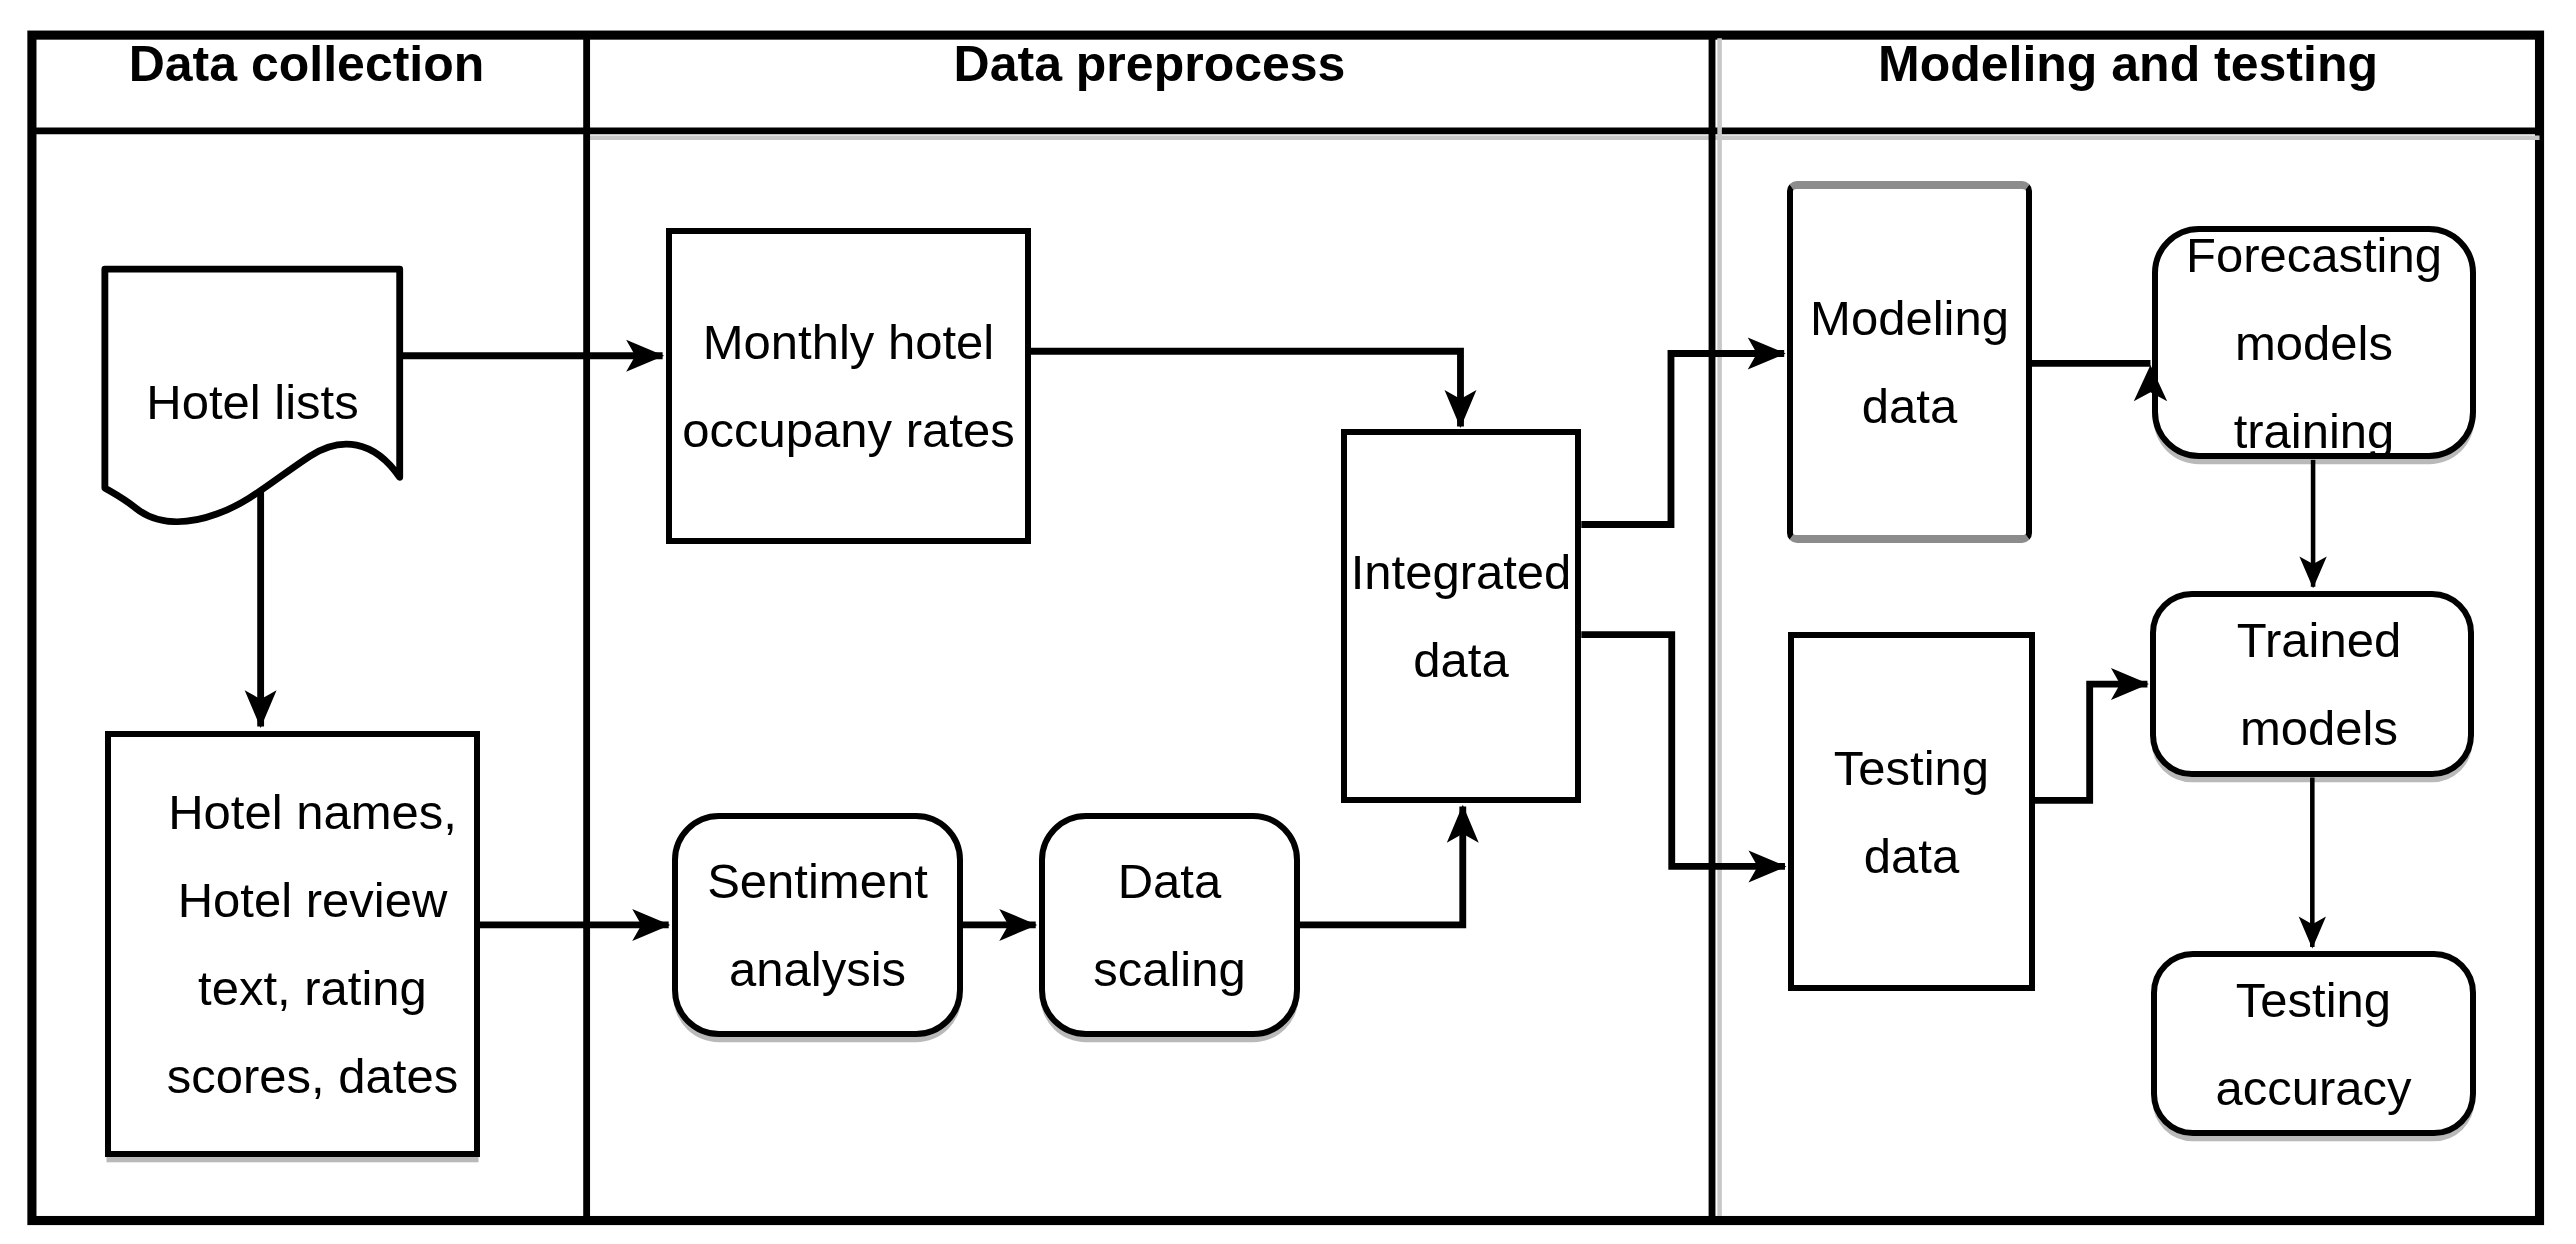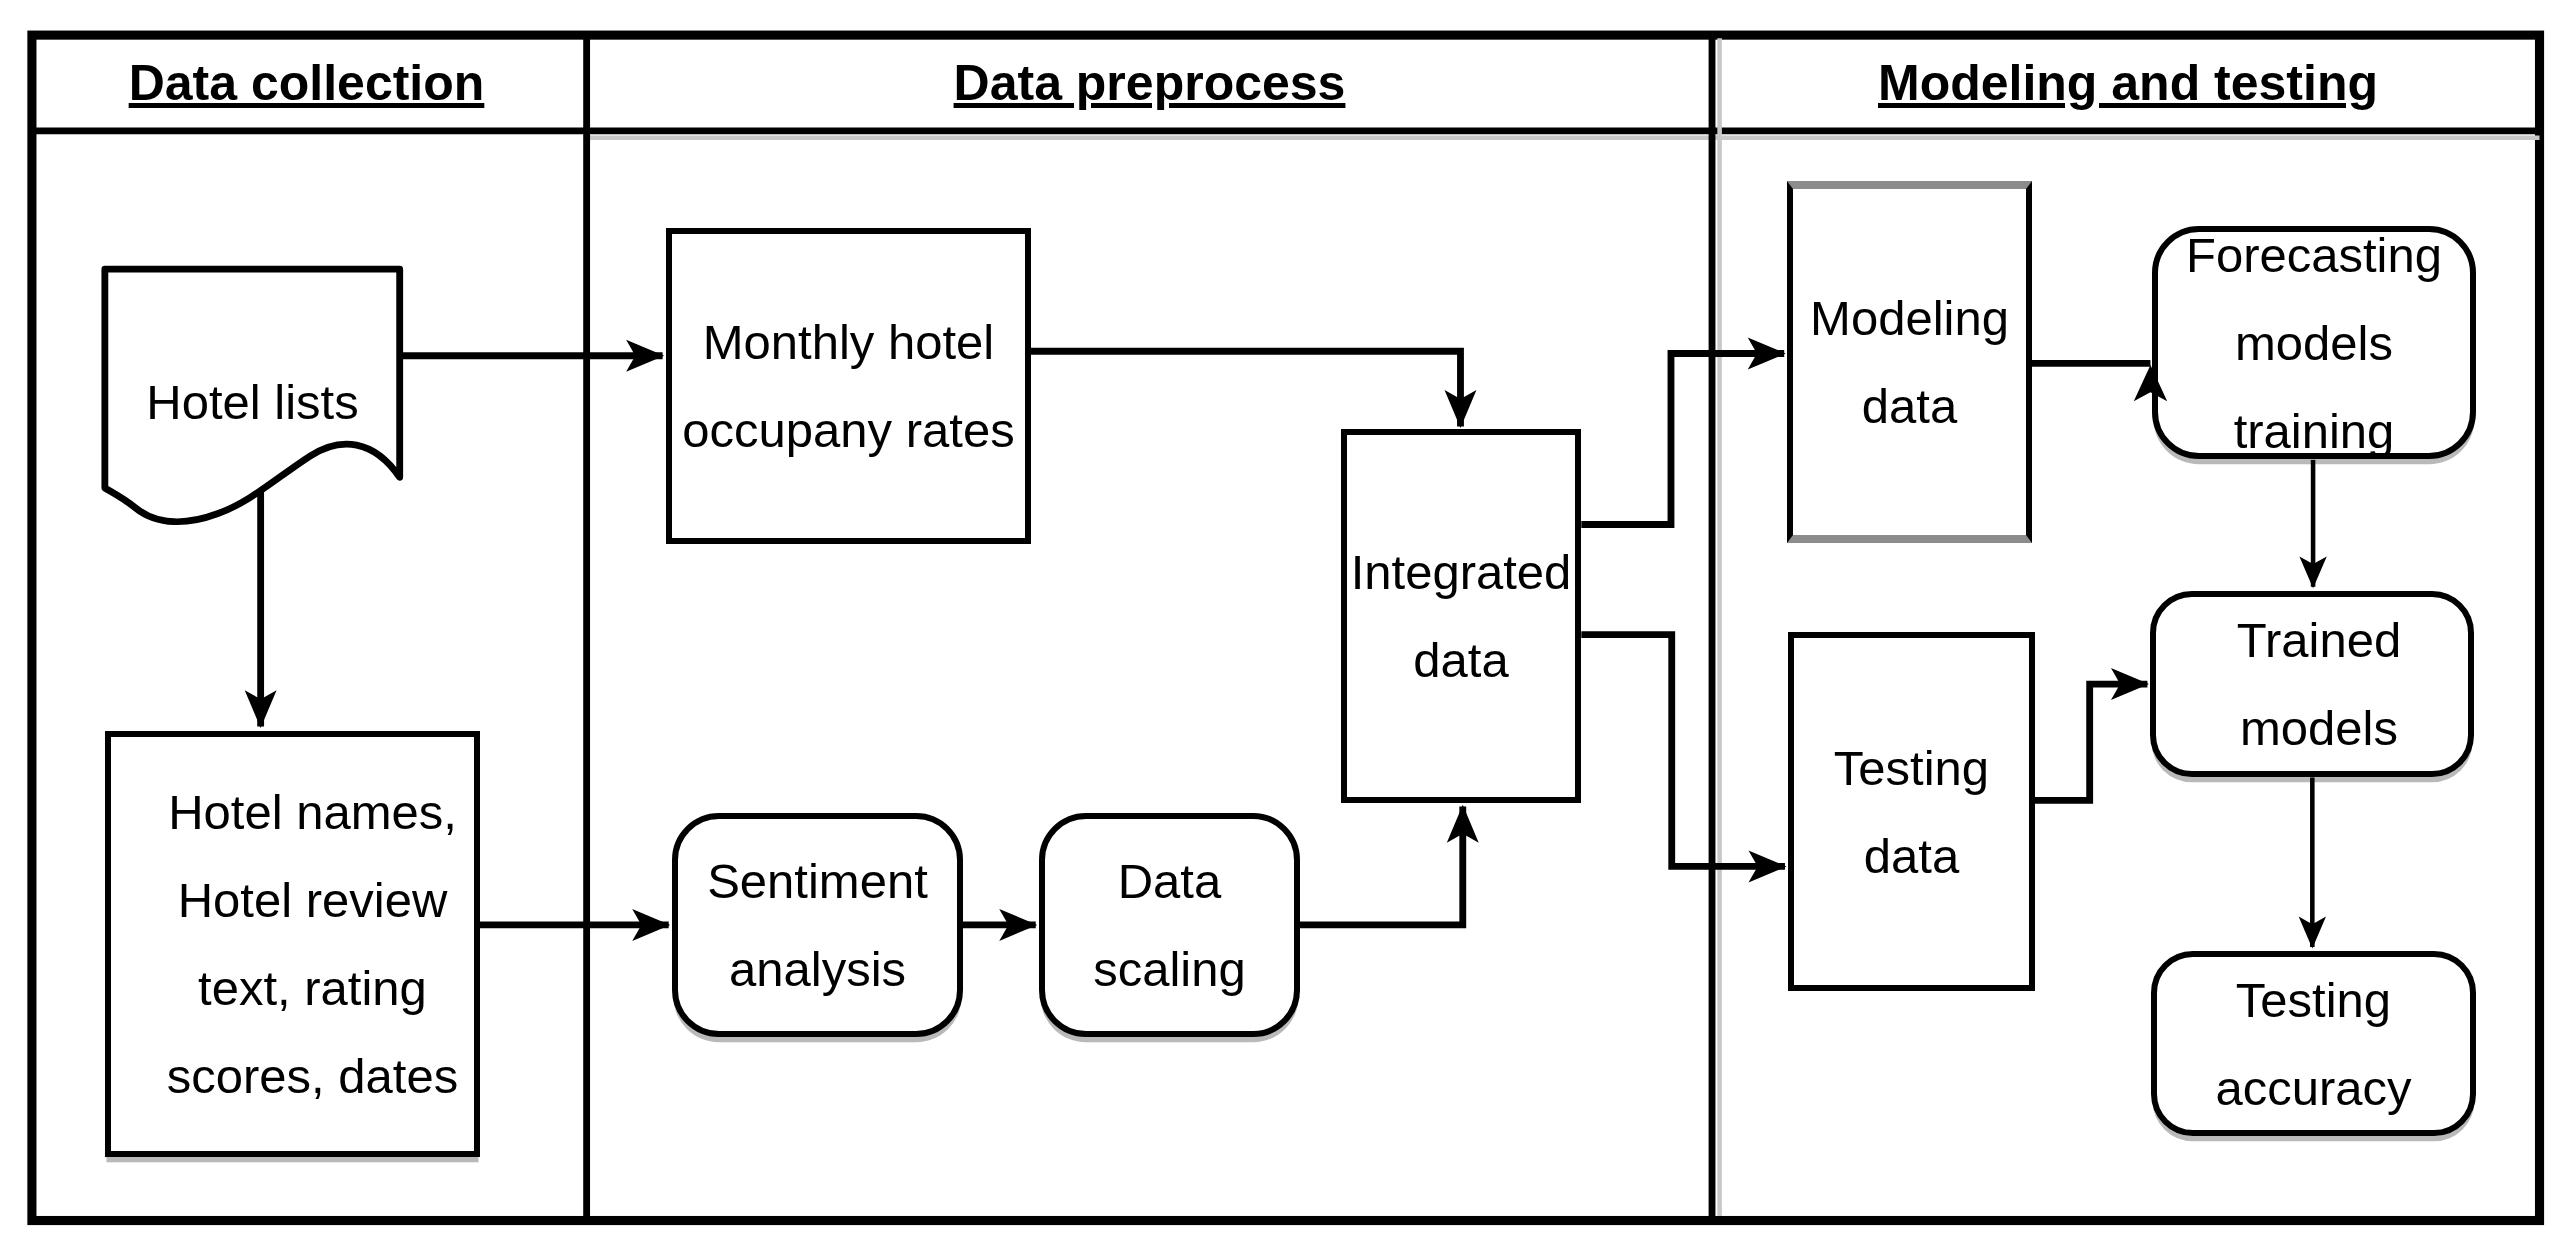--- a/index.html
+++ b/index.html
@@ -6,43 +6,43 @@
   .canvas{
     position:relative;
     width:2576px;height:1245px;
     background:#ffffff;
     font-family:"Liberation Sans",sans-serif;
     color:#000;
     overflow:hidden;
   }
   .lane-title{
     position:absolute;
-    display:flex;align-items:center;justify-content:center;
+    display:flex;justify-content:center;
     font-weight:bold;font-size:50px;
     z-index:2;
-    text-decoration:underline;
   }
   .node{
     position:absolute;
     box-sizing:border-box;
     background:#ffffff;
     border:6.8px solid #000;
     display:flex;align-items:center;justify-content:center;
     text-align:center;
     font-size:49px;line-height:88px;
     z-index:1;
   }
   .node .lbl{white-space:pre-line;}
   .rounded{border-radius:47px;box-shadow:0 6.8px 0 -1.5px #b9b9b9;}
   .shadowed{box-shadow:0 6.8px 0 -1.5px #b9b9b9;padding-left:40px;}
   .modeling-special{
     border-top:8.4px solid #8c8c8c;
     border-bottom:8.4px solid #8c8c8c;
     border-left:6.8px solid #000;
     border-right:6.8px solid #000;
+    border-radius:10px;
   }
   .doc-label{
     position:absolute;left:105px;top:295px;width:295px;height:213px;
     display:flex;align-items:center;justify-content:center;
     font-size:49px;z-index:4;
   }
   svg.overlay{
     position:absolute;left:0;top:0;z-index:3;
     pointer-events:none;
   }

